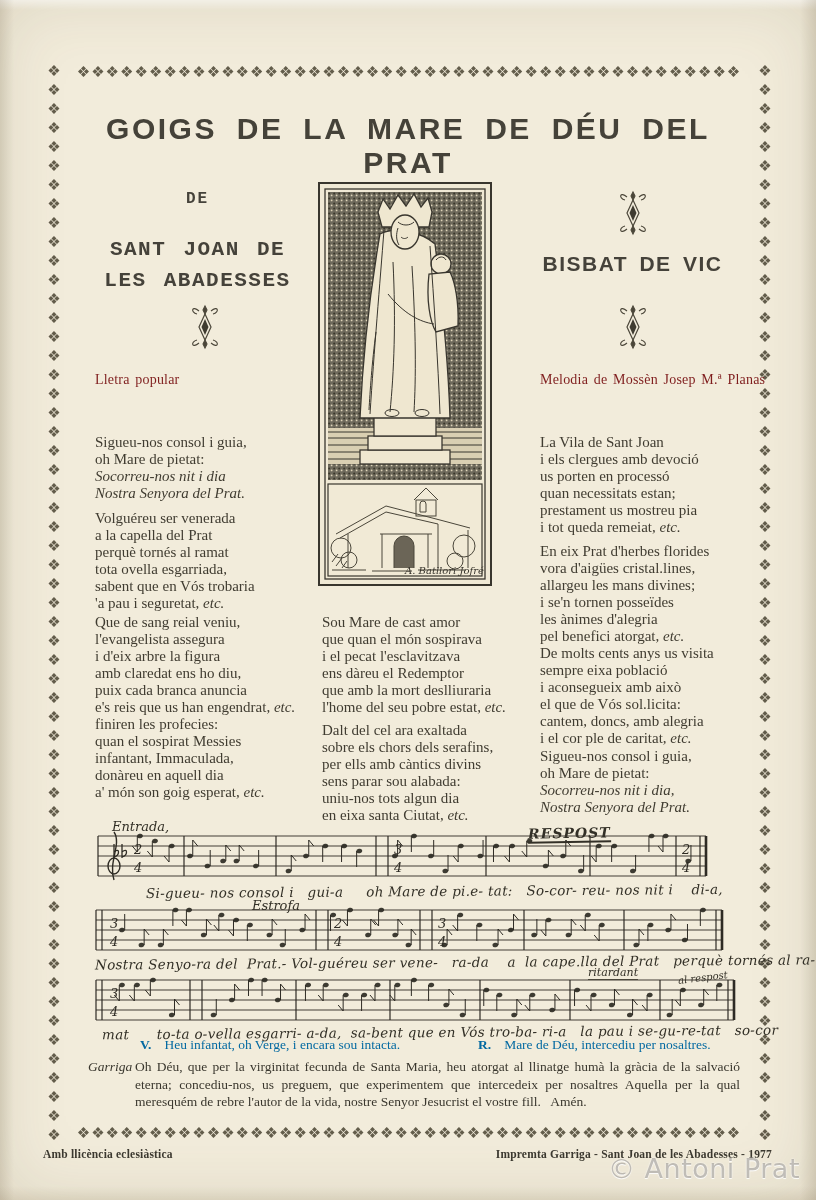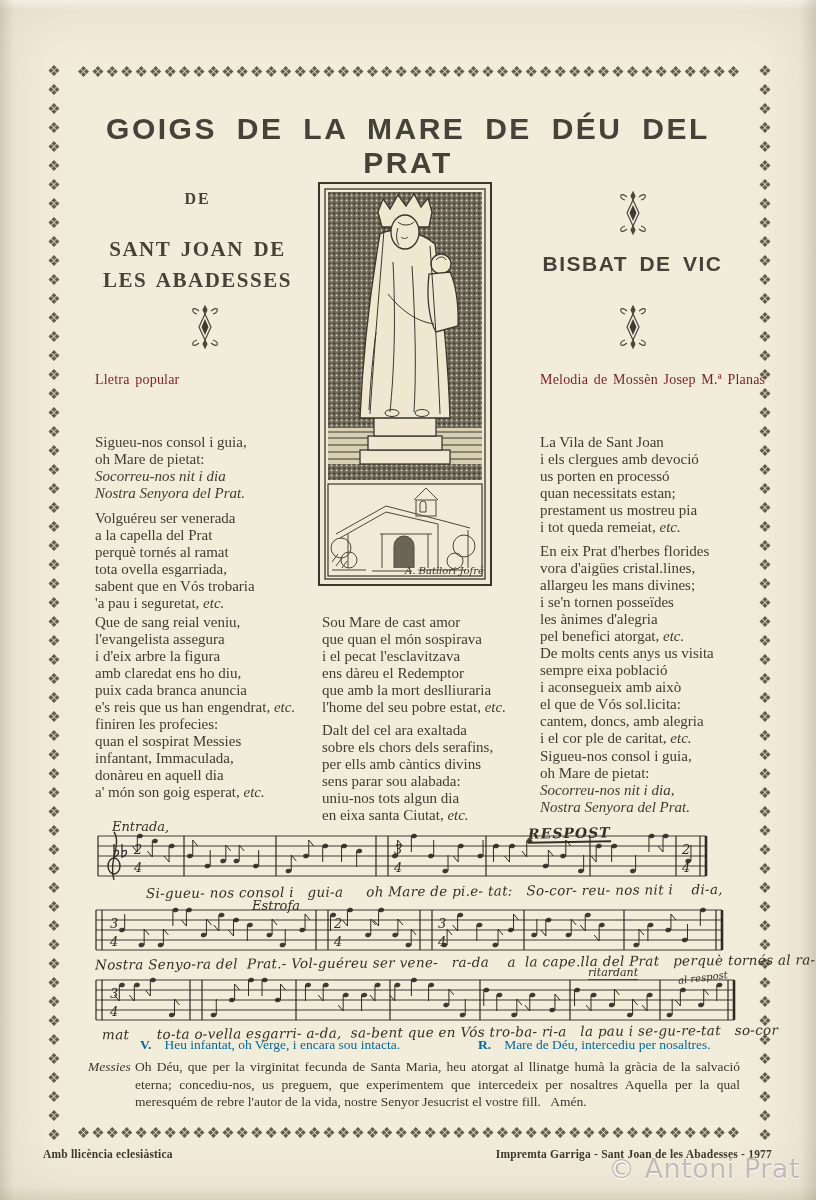--- a/index.html
+++ b/index.html
@@ -17,21 +17,21 @@
   .b-top   {left:43px;top:62px;width:732px;height:21px;}
   .b-bottom{left:43px;top:1123px;width:732px;height:21px;}
   .b-left  {left:43px;top:62px;width:21px;height:1082px;writing-mode:vertical-rl;}
   .b-right {left:754px;top:62px;width:21px;height:1082px;writing-mode:vertical-rl;}
 
   .title{position:absolute;left:63px;right:63px;top:112px;text-align:center;
          font-family:"Liberation Sans",sans-serif;font-weight:bold;font-size:30px;
          letter-spacing:2.5px;word-spacing:9px;color:#454239;}
 
   .hgroup-left{position:absolute;left:80px;top:190px;width:235px;text-align:center;
-               font-family:Liberation Serif, serif;font-weight:bold;color:#45423a;}
+               font-family:Liberation Mono, monospace;font-weight:bold;color:#45423a;}
   .hgroup-left .de{font-size:16px;letter-spacing:2px;}
   .hgroup-left .place{margin-top:26px;font-size:21px;letter-spacing:1.5px;line-height:31px;word-spacing:3px;}
 
   .hgroup-right{position:absolute;left:515px;top:252px;width:235px;text-align:center;
                 font-family:"Liberation Sans",sans-serif;font-weight:bold;color:#45423a;}
   .hgroup-right .diocese{font-size:21px;letter-spacing:1.5px;word-spacing:4px;}
 
   .fleuron{position:absolute;width:34px;height:50px;}
   .fl-left {left:188px;top:302px;}
   .fl-rtop {left:616px;top:188px;}
@@ -626,20 +626,20 @@
   <div class="lyric hand lyr-3">mat      to-ta o-vella esgarri- a-da,  sa-bent que en Vós tro-ba- ri-a   la pau i se-gu-re-tat   so-cor</div>
 
   <div class="vr-line vr-v">
     <span class="lab">V.</span><span>Heu infantat, oh Verge, i encara sou intacta.</span>
   </div>
   <div class="vr-line vr-r">
     <span class="lab">R.</span><span>Mare de Déu, intercediu per nosaltres.</span>
   </div>
 
   <div class="prayer">
-    <span class="plabel">Messies</span>
+    <span class="plabel">Garriga</span>
     <span>Oh Déu, que per la virginitat fecunda de Santa Maria, heu atorgat al llinatge humà la gràcia de la salvació eterna; concediu-nos, us preguem, que experimentem que intercedeix per nosaltres Aquella per la qual meresquém de rebre l'autor de la vida, nostre Senyor Jesucrist el vostre fill.&nbsp;&nbsp; Amén.</span>
   </div>
 
   <div class="footer-note fn-left">Amb llicència eclesiàstica</div>
   <div class="footer-note fn-right">Impremta Garriga - Sant Joan de les Abadesses - 1977</div>
   <div class="watermark">© Antoni Prat</div>
 </div>
 
 </body></html>

